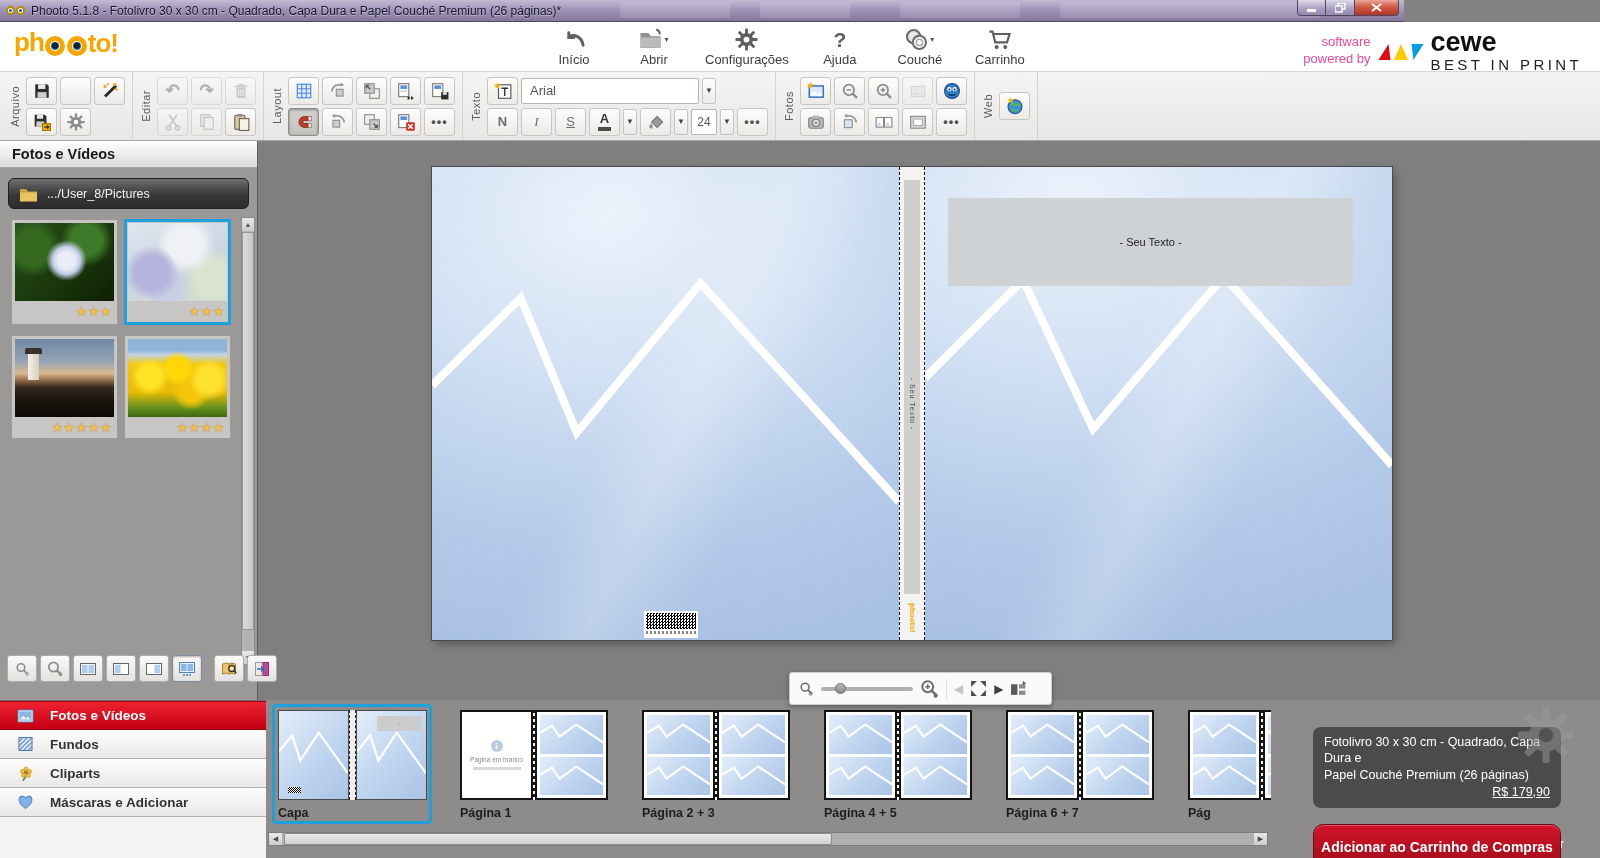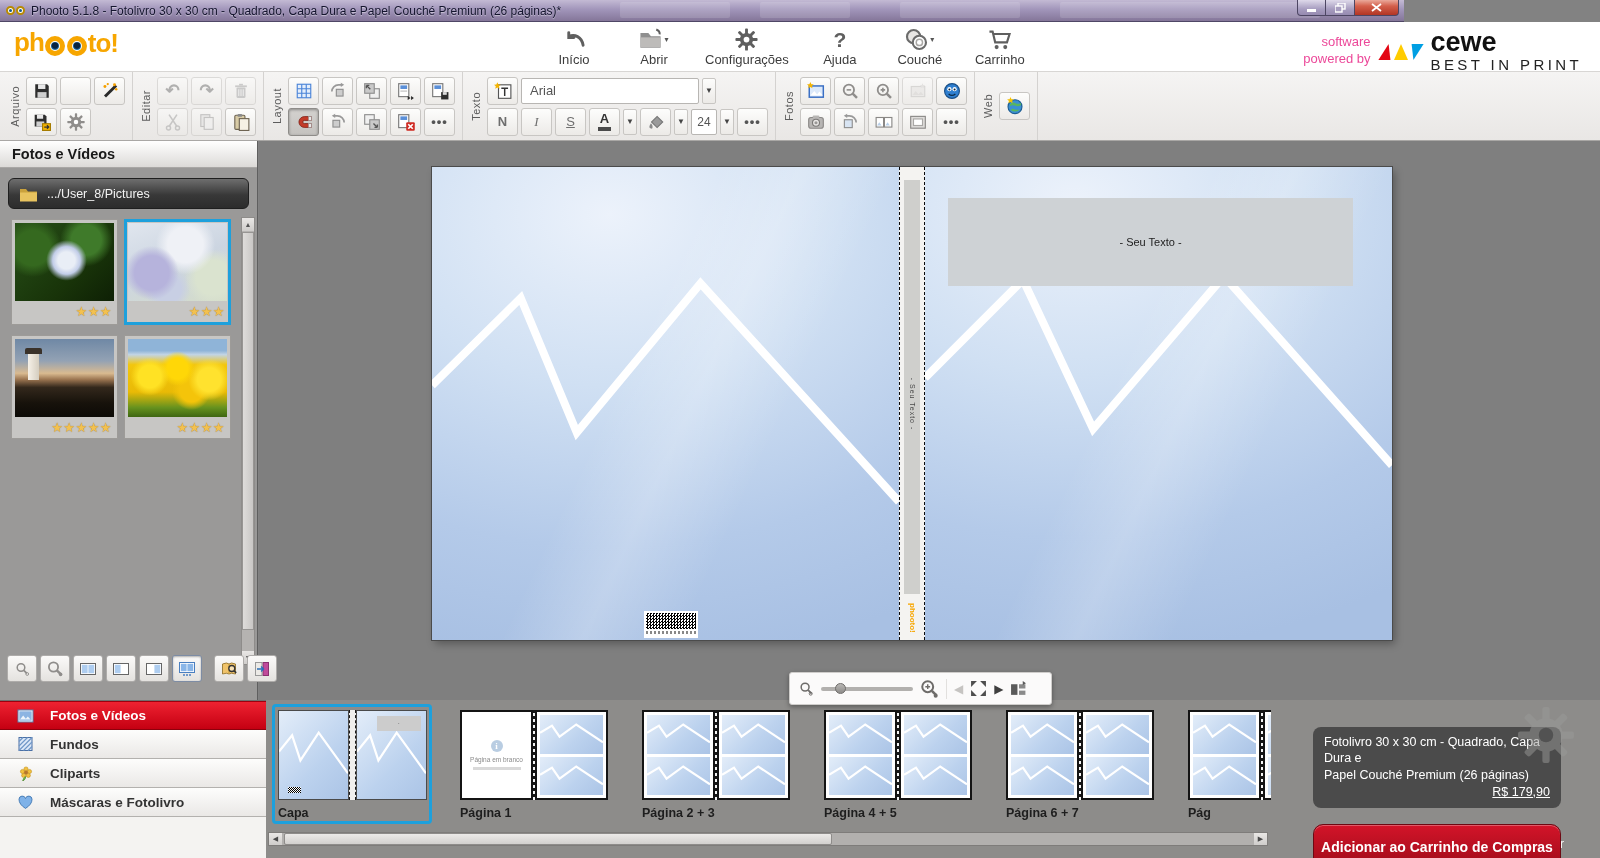--- a/index.html
+++ b/index.html
@@ -844,21 +844,21 @@
           </svg>
         </span>
   <span class="mn-label">Cliparts</span>
       </div>
       <div class="mn-item">
         <span class="mn-icon">
           <svg viewBox="0 0 16 16">
             <path d="M1.5 5.2 a3.3 3.3 0 0 1 6.5 -0.6 a3.3 3.3 0 0 1 6.5 0.6 q0 5.2 -6.5 9.2 q-6.5 -4 -6.5 -9.2z" fill="#7fb2e8" stroke="#4a7fb8"></path>
           </svg>
         </span>
-  <span class="mn-label">Máscaras e Fotolivro</span>
+  <span class="mn-label">Máscaras e Adicionar</span>
       </div>
     </nav>
   <div id="filmstrip">
     <div class="fs-items">
         <div class="fthumb selected">
           <div class="fpages">
             <div class="mini-page cov">
               <svg class="mtn" viewBox="0 0 200 130" preserveAspectRatio="none">
                 <polyline points="0,60 38,36 62,73 115,32 200,92" fill="none" stroke="#fff"></polyline>
               </svg>

